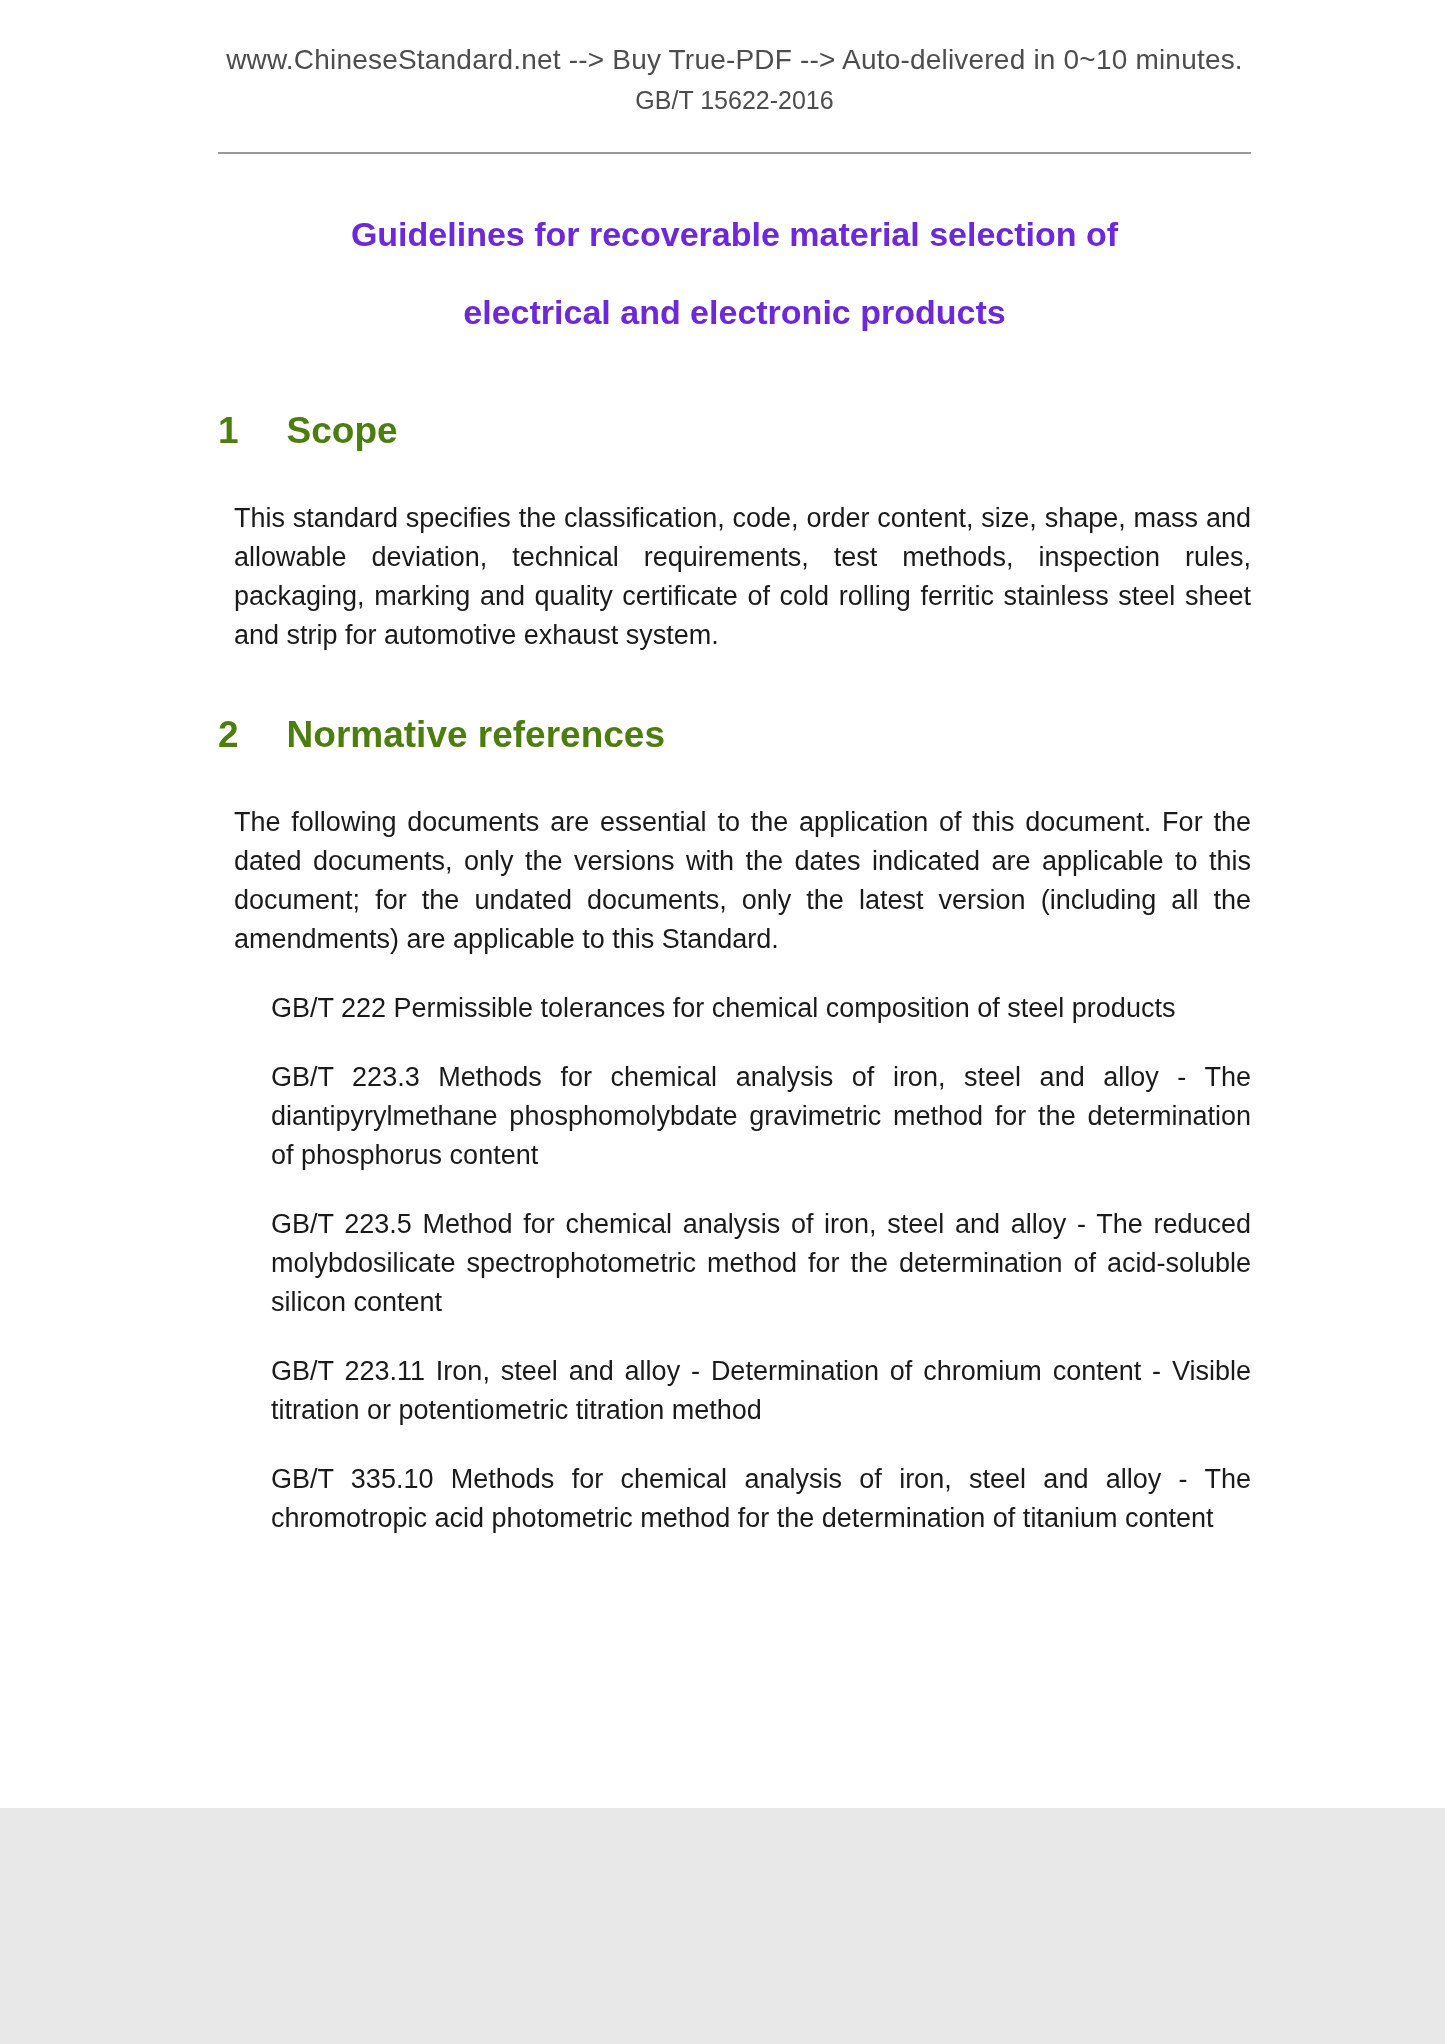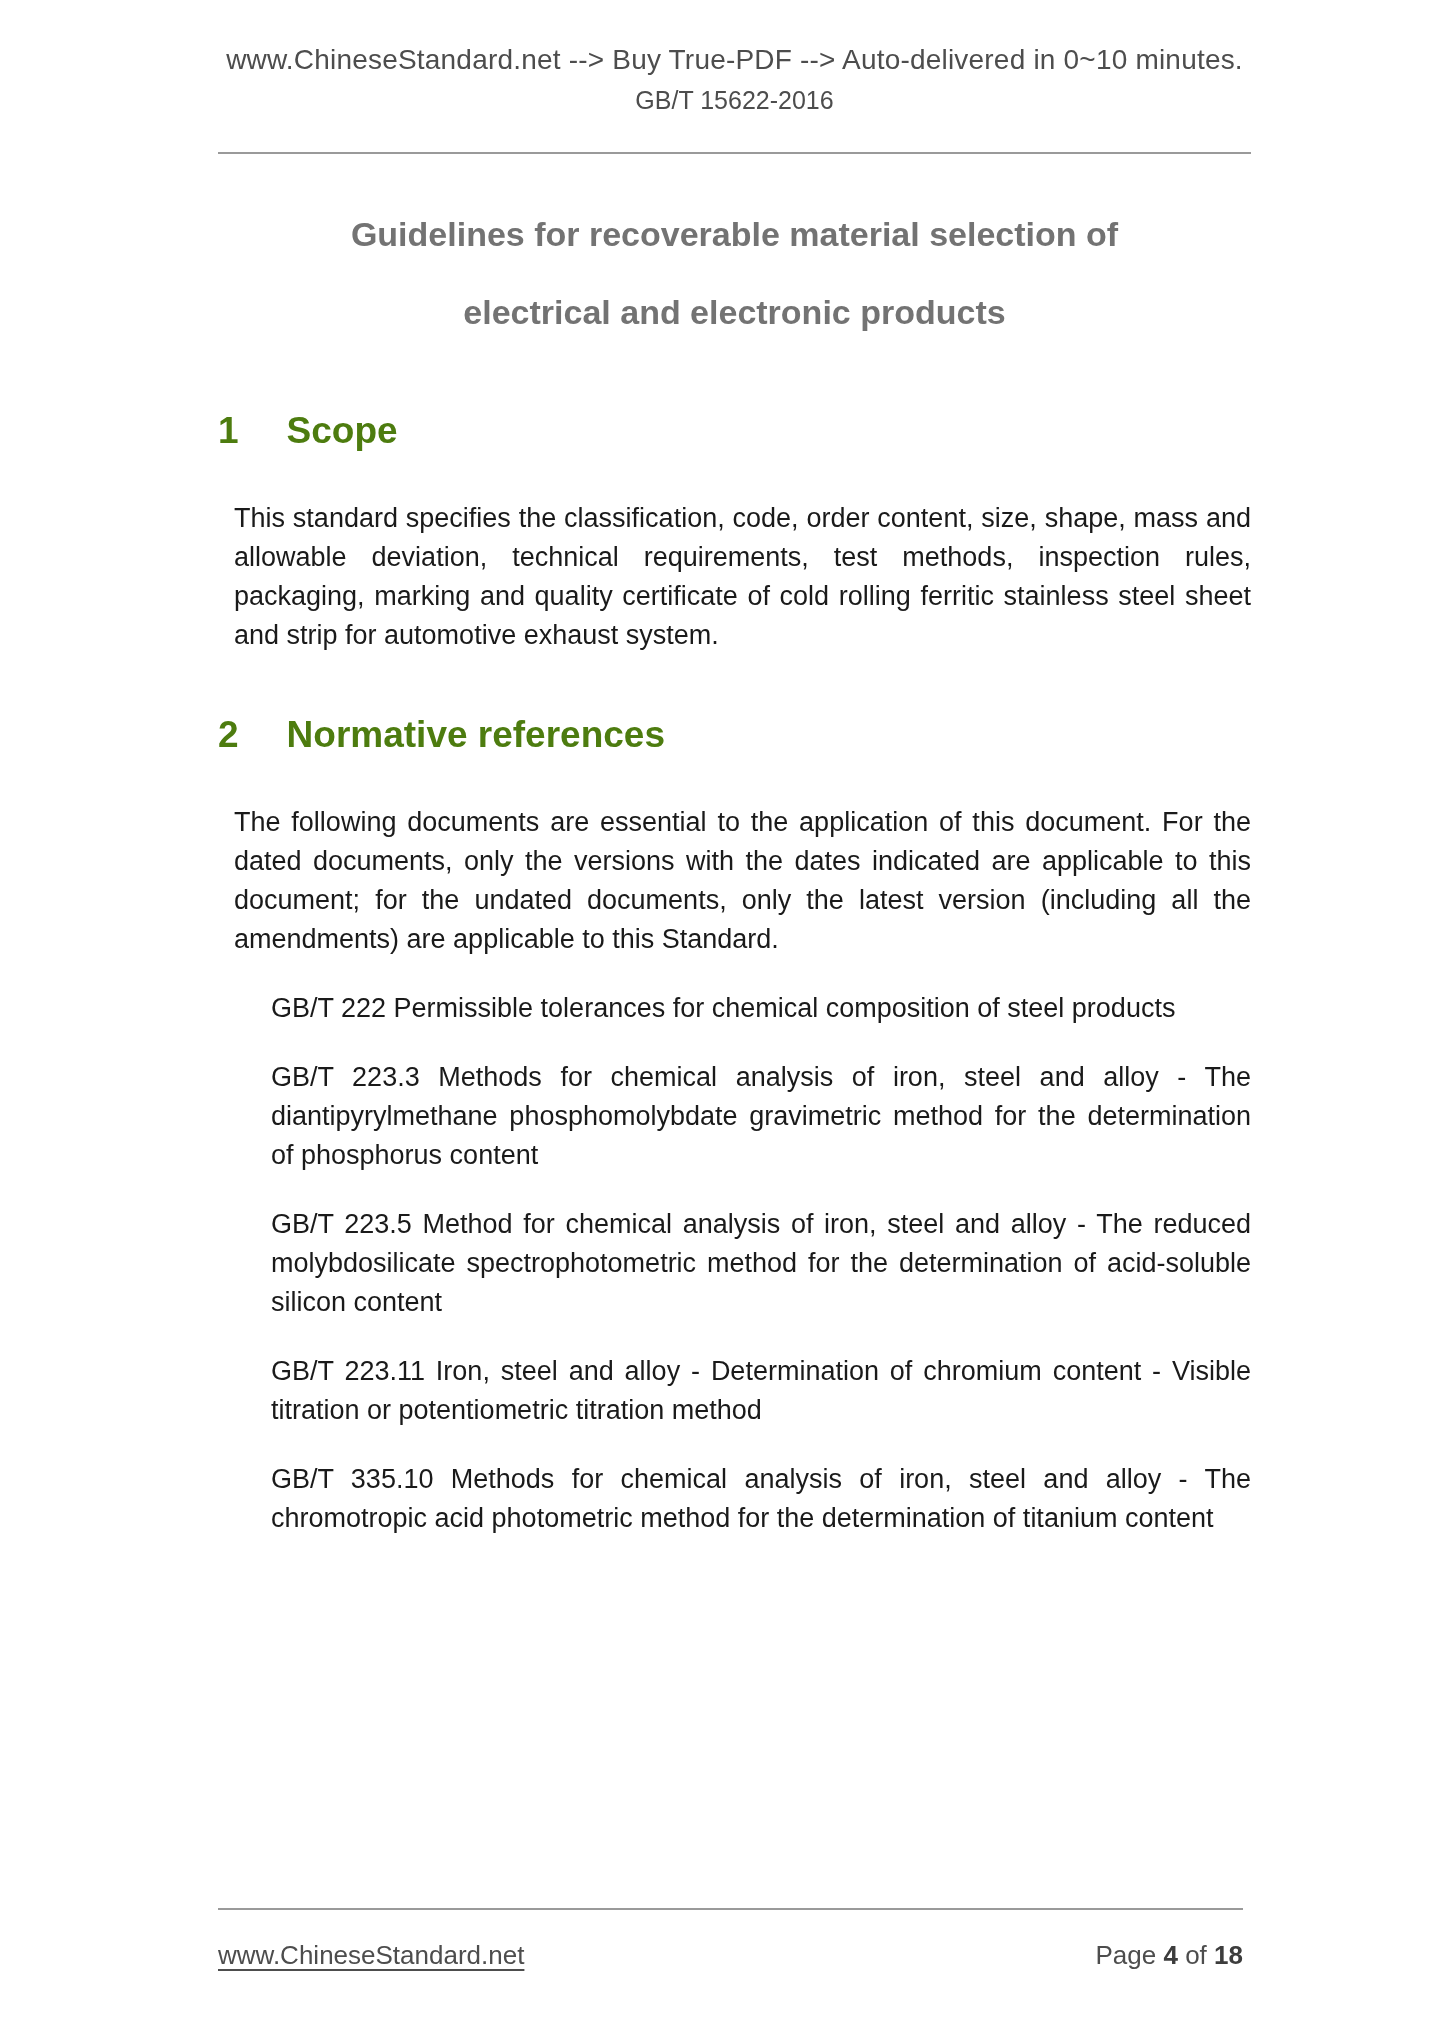--- a/index.html
+++ b/index.html
@@ -1,20 +1,20 @@
 <!DOCTYPE html>
 <html><head>
 <meta charset="utf-8">
 <style>
   * { margin: 0; padding: 0; box-sizing: border-box; }
   html, body { background: #e8e8e8; }
   .page {
     position: relative;
     width: 1445px;
-    height: 2044px;
+    height: 1808px;
     margin: 0 auto;
     background: #ffffff;
     font-family: "Liberation Sans", sans-serif;
     color: #1a1a1a;
     overflow: hidden;
   }
   .content { margin: 0 194px 0 218px; }
 
   
   .page-header { padding-top: 45px; text-align: center; color: #4d4d4d; }
@@ -27,21 +27,21 @@
     margin-top: 38px;
   }
 
   
   .doc-title {
     margin: 41px 0 0 0;
     font-size: 34px;
     font-weight: bold;
     line-height: 78px;
     text-align: center;
-    color: #737373;
+    color: #6d28d9;
   }
 
   
   .sec-heading {
     margin: 60px 0 48px 0;
     font-size: 37px;
     font-weight: bold;
     line-height: 40px;
     color: #4d7c0f;
   }

